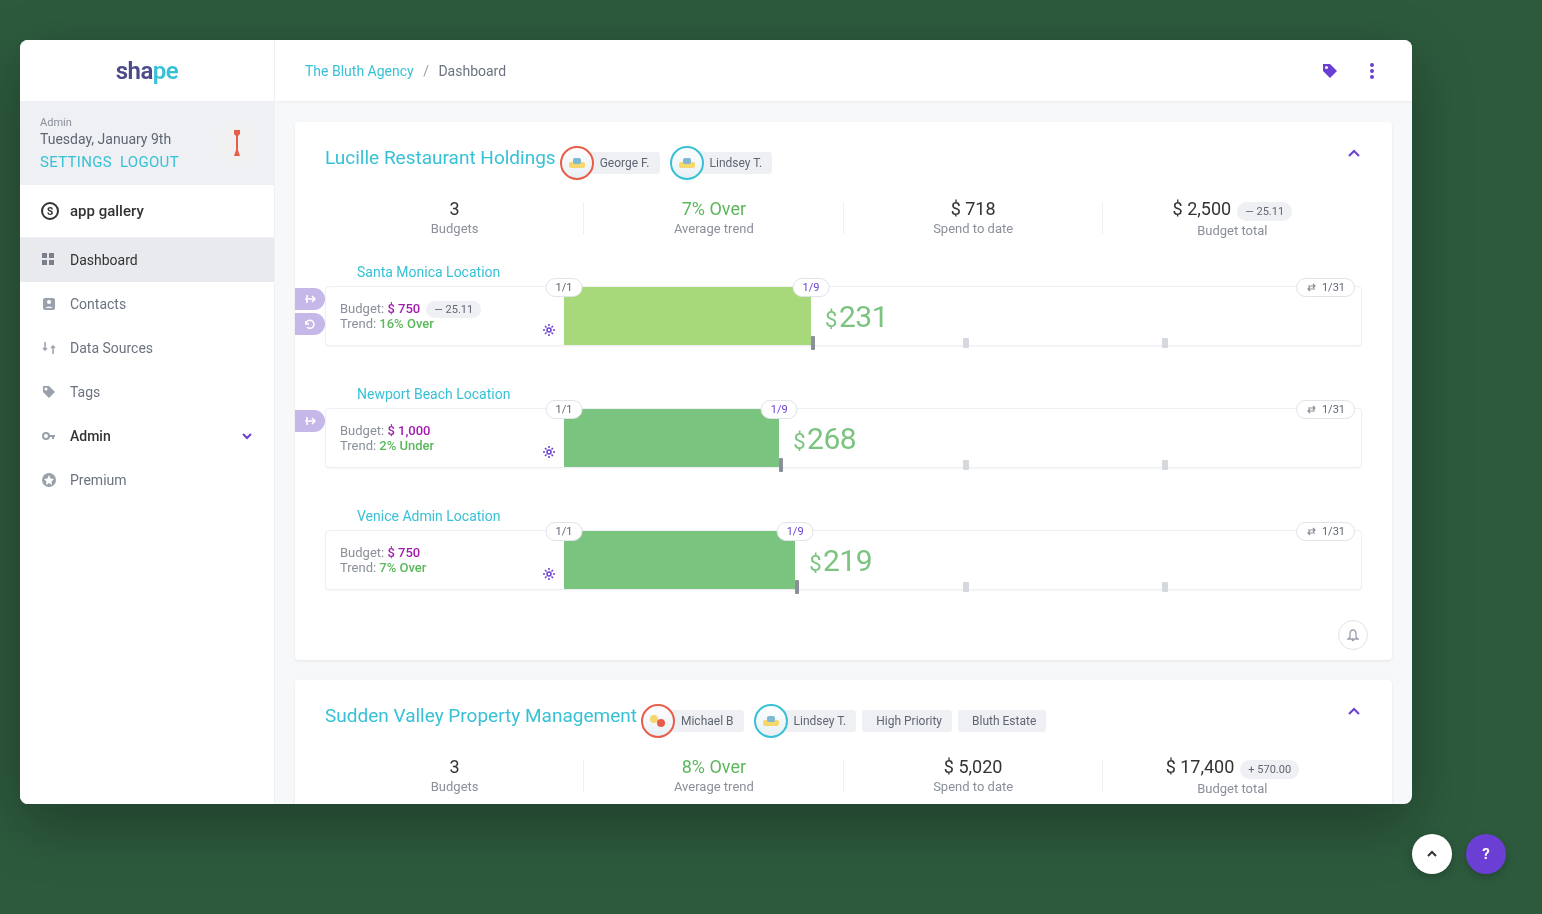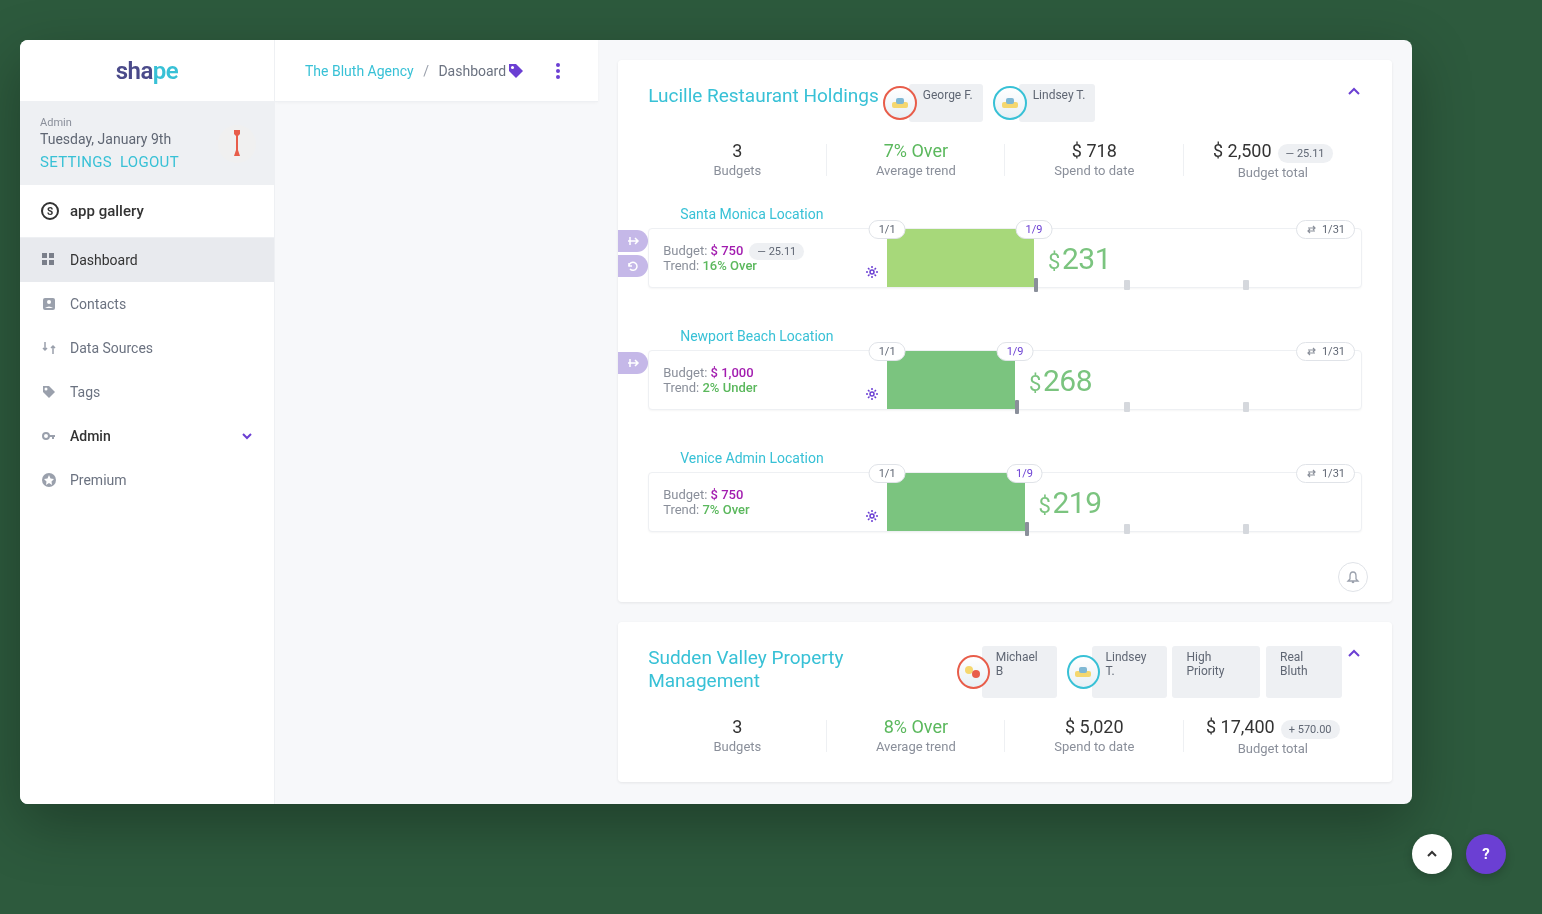--- a/index.html
+++ b/index.html
@@ -22,39 +22,39 @@
   .app-gallery { padding: 16px 20px; display: flex; align-items: center; gap: 10px; border-bottom: 1px solid #eef0f3; }
   .app-gallery-text { font-size: 15px; color: #333; font-weight: 500; }
   
   .nav { flex:1; }
   .nav-item { display: flex; align-items: center; gap: 12px; padding: 13px 20px; font-size: 14px; color: #6b7280; cursor: pointer; }
   .nav-item.active { background: #e8eaee; color: #333; }
   .nav-item.admin { color: #333; font-weight: 500; justify-content: space-between; }
   .nav-item .icon { width: 18px; height: 18px; display:flex; align-items:center; justify-content:center; color:#9aa0ac; }
   .nav-item.active .icon { color:#7a7f8a; }
   
-  .main { flex: 1; display: flex; flex-direction: row; overflow: hidden; }
+  .main { flex: 1; display: flex; flex-direction: column; overflow: hidden; }
   .topbar { height: 62px; background: #fff; border-bottom: 1px solid #eef0f3; display: flex; align-items: center; padding: 0 30px; box-shadow: 0 1px 3px rgba(0,0,0,0.03); }
   .breadcrumb { font-size: 14px; flex: 1; }
   .breadcrumb .link { color: #38c1d6; }
   .breadcrumb .sep { color: #9aa0ac; margin: 0 6px; }
   .breadcrumb .current { color: #6b7280; }
   .topbar-actions { display: flex; align-items: center; gap: 22px; }
   .topbar-actions .icon { color: #6b3fd3; cursor: pointer; }
   
   .content { flex: 1; overflow-y: auto; padding: 20px; }
   
   .card { background: #fff; border-radius: 4px; box-shadow: 0 1px 3px rgba(0,0,0,0.08); margin-bottom: 20px; padding-bottom: 30px; position: relative; }
   .card-header { display: flex; align-items: flex-start; padding: 24px 30px 18px; gap: 4px; }
   .card-title { font-size: 19px; color: #38c1d6; font-weight: 400; }
   .chip-group { display: flex; gap: 10px; }
   .avatar-chip { display: flex; align-items: center; }
   .avatar-circle { width: 34px; height: 34px; border-radius: 50%; background: linear-gradient(#fff,#e8f0f5); border: 2px solid #38c1d6; display:flex; align-items:center; justify-content:center; position:relative; z-index:1; }
   .avatar-circle.red { border-color: #e85d4a; }
-  .chip-label { background: #eef0f3; color: #5f6673; font-size: 12px; padding: 4px 10px 20px 14px; border-radius: 3px; margin-left: -8px; }
+  .chip-label { background: #eef0f3; color: #5f6673; font-size: 12px; padding: 4px 10px 4px 14px; border-radius: 3px; margin-left: -8px; }
   .tag-chip { display:flex; align-items:center; }
   .tag-bar { width:4px; height:22px; background:#f5a623; border-radius:2px; }
   .collapse-icon { margin-left: auto; color: #6b3fd3; cursor: pointer; }
   
   .stats-row { display: flex; padding: 0 30px 16px; }
   .stat { flex: 1; text-align: center; position: relative; }
   .stat:not(:last-child)::after { content:''; position:absolute; right:0; top:4px; bottom:4px; width:1px; background:#eef0f3; }
   .stat-value { font-size: 18px; color: #333; margin-bottom: 2px; }
   .stat-value.green { color: #5bb85d; }
   .stat-label { font-size: 13px; color: #8a8f9a; }
@@ -394,21 +394,21 @@
                   </svg>
                 </div>
               <div class="chip-label">Lindsey T.</div>
             </div>
             <div class="tag-chip">
                 <div class="tag-bar"></div>
                 <div class="chip-label">High Priority</div>
               </div>
             <div class="tag-chip">
                 <div class="tag-bar"></div>
-                <div class="chip-label">Real Bluth</div>
+                <div class="chip-label">Bluth Estate</div>
               </div>
           </div>
           <div class="collapse-icon">
               <svg width="16" height="16">
                 <path d="M3 10 L8 5 L13 10" stroke="currentColor" stroke-width="2" fill="none"></path>
               </svg>
             </div>
         </div>
         <div class="stats-row">
           <div class="stat">

